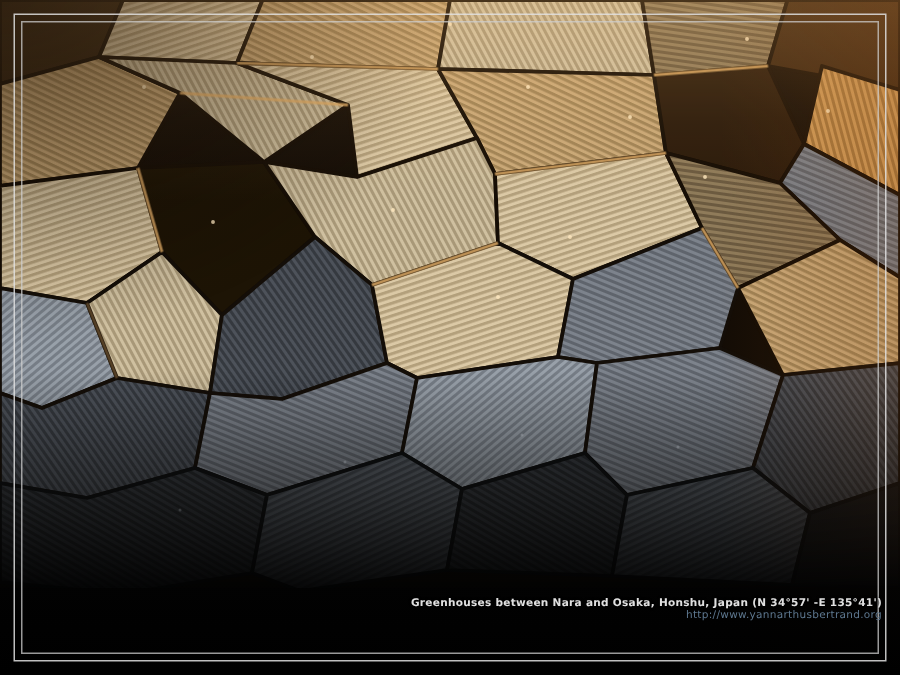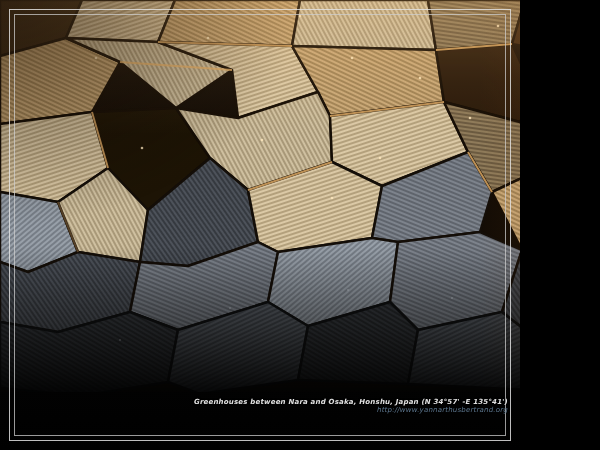--- a/index.html
+++ b/index.html
@@ -1,17 +1,17 @@
 <!DOCTYPE html>
 <html><head>
 <meta charset="utf-8">
 <style>
   html,body{margin:0;padding:0;background:#000;}
-  .stage{position:relative;width:520px;height:450px;overflow:hidden;background:#000;
-         font-family:"DejaVu Sans","Liberation Sans",sans-serif;font-style:italic;}
+  .stage{position:relative;width:600px;height:450px;overflow:hidden;background:#000;
+         font-family:"DejaVu Sans","Liberation Sans",sans-serif;}
   .stage svg{position:absolute;left:0;top:0;display:block;}
   .frame{position:absolute;pointer-events:none;}
   .frame.outer{left:9px;top:9px;right:9px;bottom:9px;border:1.5px solid rgba(225,225,225,.85);}
   .frame.inner{left:14px;top:14px;right:14px;bottom:14px;border:1.5px solid rgba(205,205,205,.75);}
   .caption{position:absolute;right:12px;bottom:36px;text-align:right;line-height:1.05;}
   .cap-title{font-size:7px;font-weight:bold;color:#e0e0e0;letter-spacing:.2px;
              text-shadow:0 0 2px #000;white-space:nowrap;}
   .cap-url{font-size:7px;color:#5e7890;letter-spacing:.2px;white-space:nowrap;}
 </style>
 </head>

